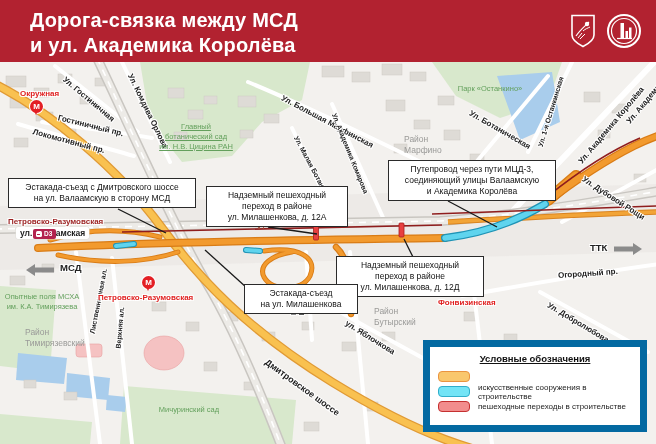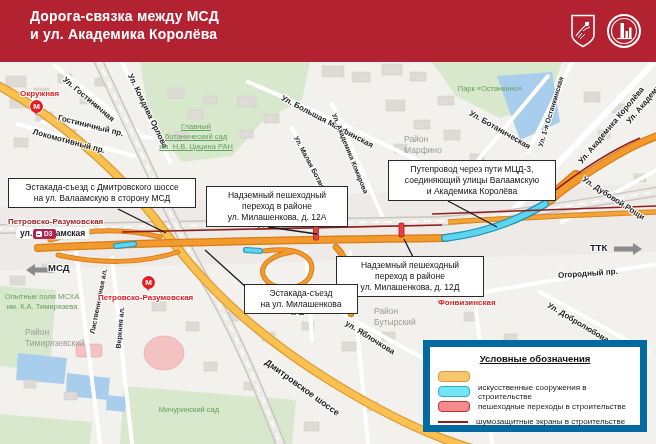--- a/index.html
+++ b/index.html
@@ -1,19 +1,19 @@
 <!DOCTYPE html>
 <html><head>
 <meta charset="utf-8">
 <style>
   html,body{margin:0;padding:0;background:#fff;}
   .stage{position:relative;width:656px;height:444px;overflow:hidden;font-family:"Liberation Sans",sans-serif;background:#f3f1ee;}
   
   .hdr{position:absolute;left:0;top:0;width:656px;height:62px;background:#b22230;z-index:10;}
-  .hdr .title{position:absolute;left:30px;top:8px;color:#fff;font-weight:bold;font-size:14px;line-height:1.25;letter-spacing:.2px;}
+  .hdr .title{position:absolute;left:30px;top:8px;color:#fff;font-weight:bold;font-size:20px;line-height:1.25;letter-spacing:.2px;}
   .hdr .logos{position:absolute;right:14px;top:13px;display:flex;gap:10px;align-items:center;}
   
   svg.map{position:absolute;left:0;top:62px;z-index:1;}
   
   .lbl{position:absolute;z-index:3;white-space:nowrap;}
   .street{font-weight:700;font-size:8px;color:#1c1c1c;transform-origin:left center;
     text-shadow:-1px -1px 0 #fff,1px -1px 0 #fff,-1px 1px 0 #fff,1px 1px 0 #fff,0 0 2px #fff;}
   .street.sm{font-size:7px;}
   .street.big{font-size:9px;}
   .bgbox{background:#fff;padding:1px 4px;border-radius:2px;box-shadow:0 0 0 .5px #e0ddd8;}
@@ -304,21 +304,21 @@
   <div class="lbl m-lbl" style="left:438px;top:298px;">Фонвизинская</div>
 
   <div class="lbl d3-lbl" style="left:8px;top:217px;">Петровско-Разумовская</div>
   <div class="d3-badge" style="left:33px;top:229px;">D3</div>
 
   <div class="dir-arrow" style="left:26px;top:262px;">
     <svg width="30" height="12">
         <polygon points="0,6 9,0 9,3.5 28,3.5 28,8.5 9,8.5 9,12" fill="#8b8b8b"></polygon>
       </svg>
   </div>
-  <div class="lbl dirlbl" style="left:48px;top:262px;text-align:right;">МСД</div>
+  <div class="lbl dirlbl" style="left:60px;top:262px;text-align:right;">МСД</div>
 
   <div class="lbl dirlbl" style="left:590px;top:242px;">ТТК</div>
   <div class="dir-arrow" style="left:612px;top:241px;">
     <svg width="30" height="12">
         <polygon points="30,6 21,0 21,3.5 2,3.5 2,8.5 21,8.5 21,12" fill="#8b8b8b"></polygon>
       </svg>
   </div>
 
   <div class="callout" style="left:8px;top:178px;width:178px;">Эстакада-съезд с Дмитровского шоссе
 на ул. Валаамскую в сторону МСД</div>
@@ -340,19 +340,15 @@
       <div class="sw road"></div>
     </div>
     <div class="row">
       <div class="sw struct"></div>
       <span>искусственные сооружения в строительстве</span>
     </div>
     <div class="row">
       <div class="sw cross"></div>
       <span>пешеходные переходы в строительстве</span>
     </div>
-    <div class="row">
-      <div class="sw noise"></div>
-      <span>шумозащитные экраны в строительстве</span>
-    </div>
   </div>
 
 </div>
 
 </body></html>

